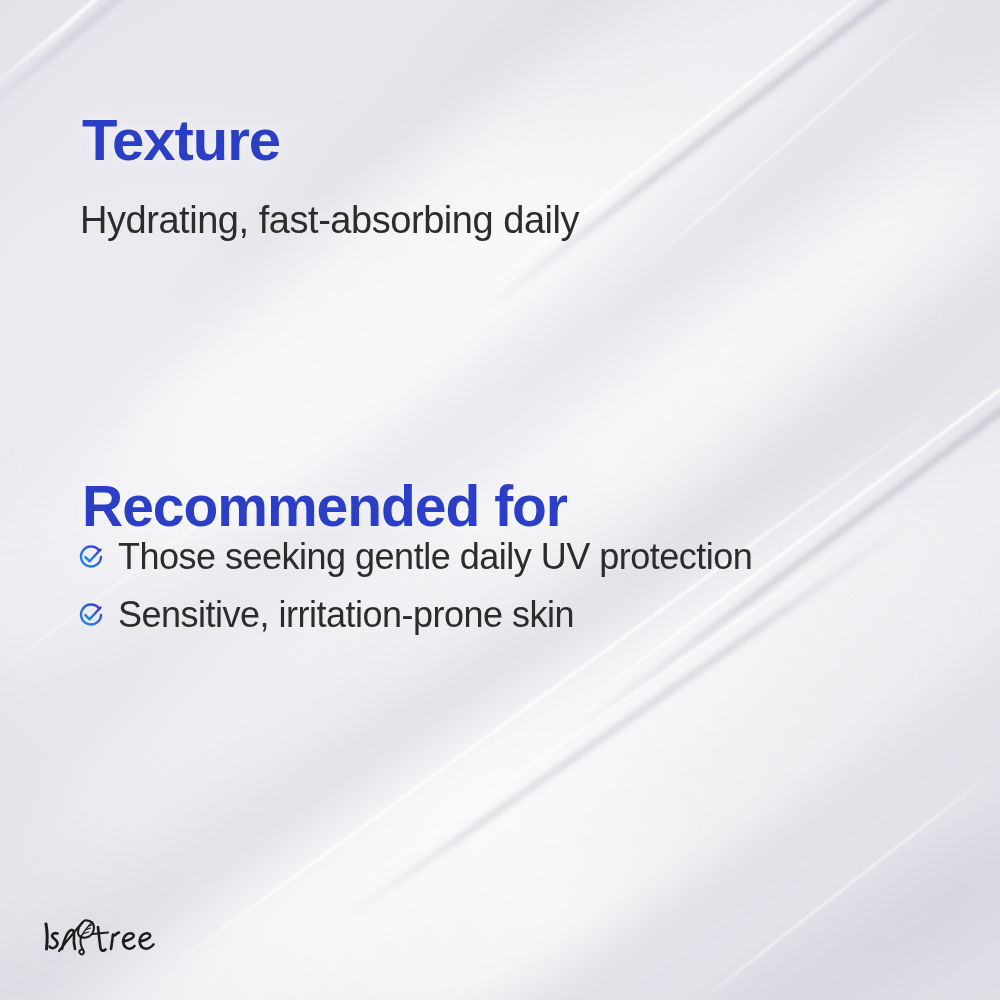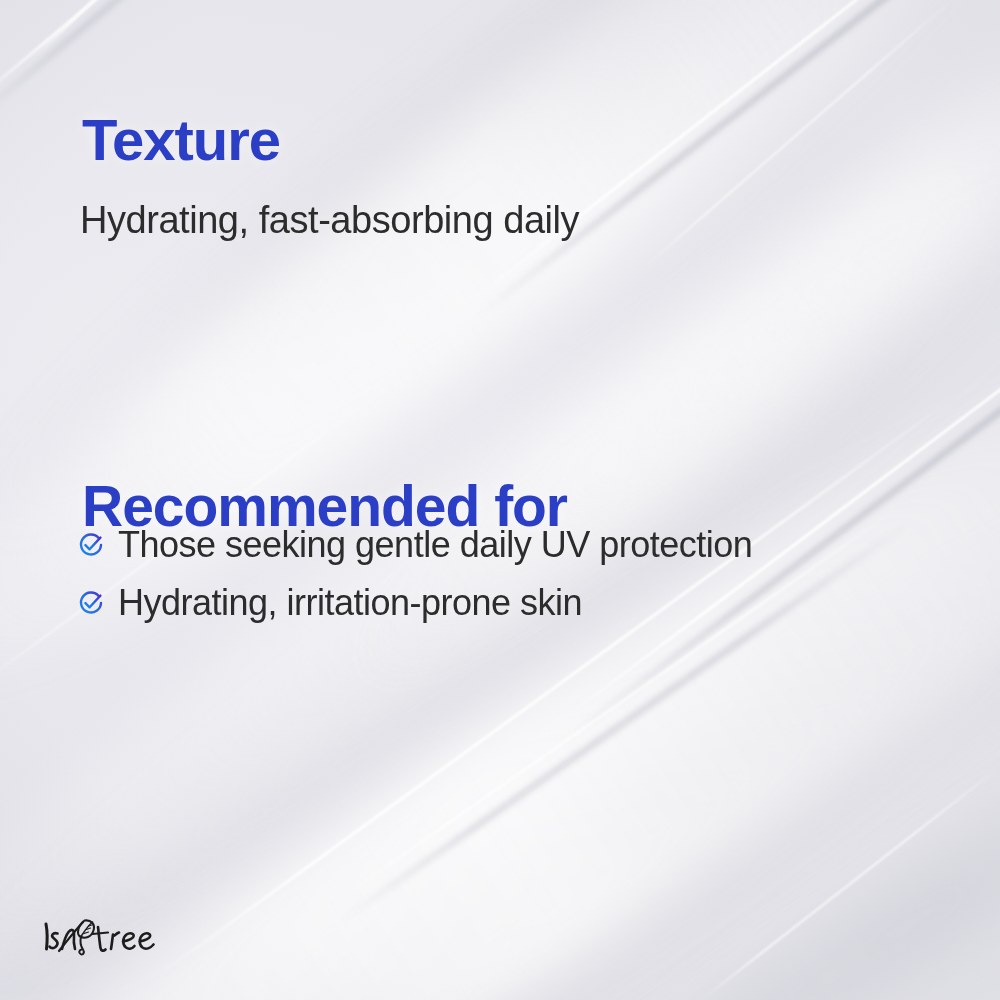--- a/index.html
+++ b/index.html
@@ -136,21 +136,21 @@
     font-weight: 400;
     color: #2c2c2c;
     letter-spacing: -0.012em;
     line-height: 1.2;
     white-space: nowrap;
   }
 
   .bullets {
     position: absolute;
     left: 78px;
-    top: 516px;
+    top: 528px;
     list-style: none;
     margin: 0;
     padding: 0;
     text-align: right;
   }
   .bullet-row {
     display: flex;
     align-items: center;
     gap: 14px;
     height: 58px;
@@ -241,21 +241,21 @@
         <span class="bullet-label">Those seeking gentle daily UV protection</span>
       </li>
 
       <li class="bullet-row">
         <span class="check-icon-wrap">
           <svg class="check-icon" viewBox="0 0 26 26" aria-hidden="true">
             <path d="M20.8 6.2 A10 10 0 1 0 23 13" fill="none" stroke="url(#cg1)" stroke-width="2.4" stroke-linecap="round"></path>
             <path d="M7.4 13.1 L11.6 17.3 L22.4 5.6" fill="none" stroke="url(#cg1)" stroke-width="2.4" stroke-linecap="round" stroke-linejoin="round"></path>
           </svg>
         </span>
-        <span class="bullet-label">Hydrating, irritation-prone skin</span>
+        <span class="bullet-label">Sensitive, irritation-prone skin</span>
       </li>
 
     </ul>
 
     <div class="logo">
       <svg viewBox="0 0 150 56" width="150" height="56" aria-hidden="true">
         <g fill="none" stroke="#1d1d1d" stroke-linecap="round" stroke-linejoin="round">
 
           <path d="M6 16 C7.5 24, 7.5 32, 6.5 41" stroke-width="3"></path>
 

